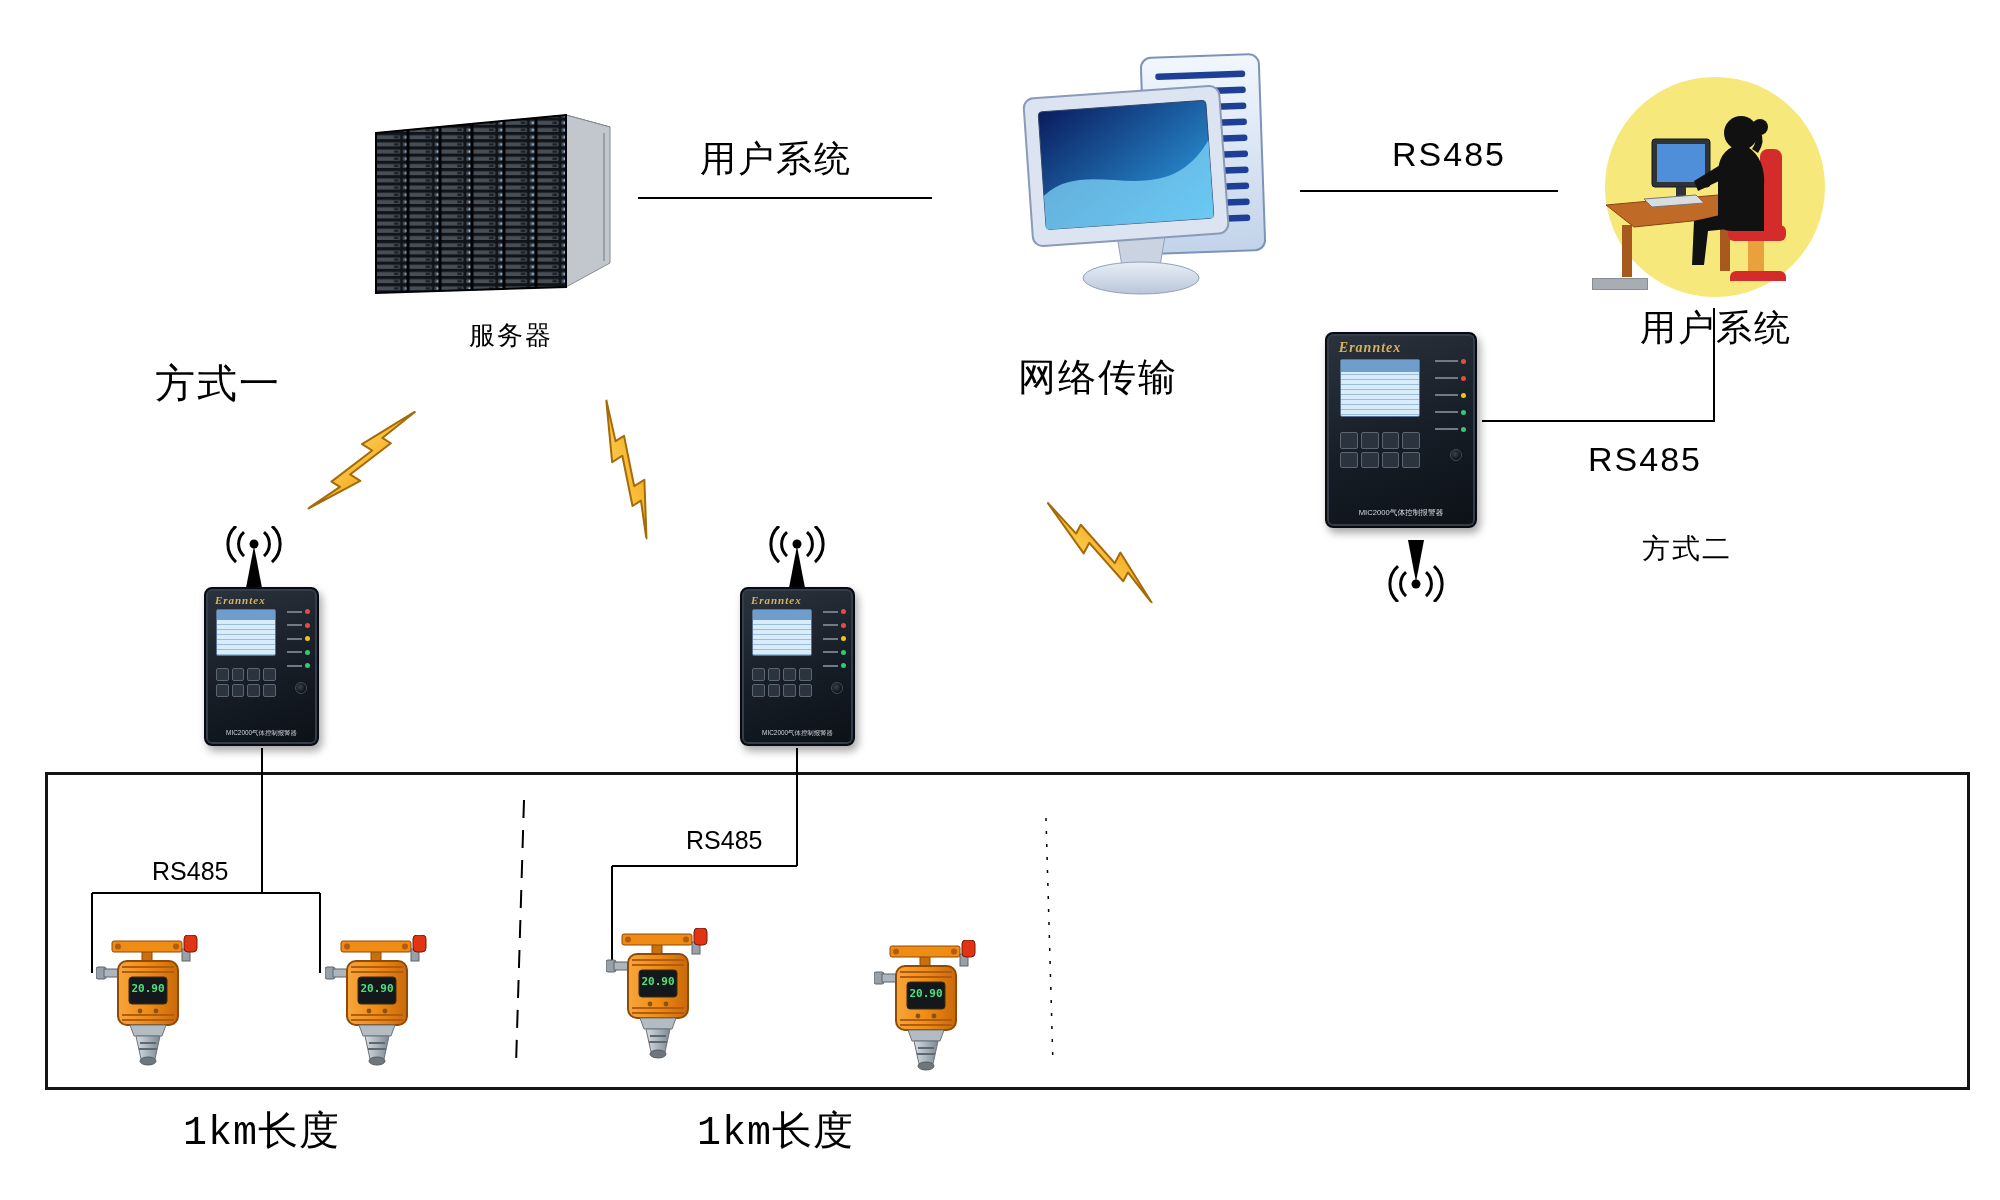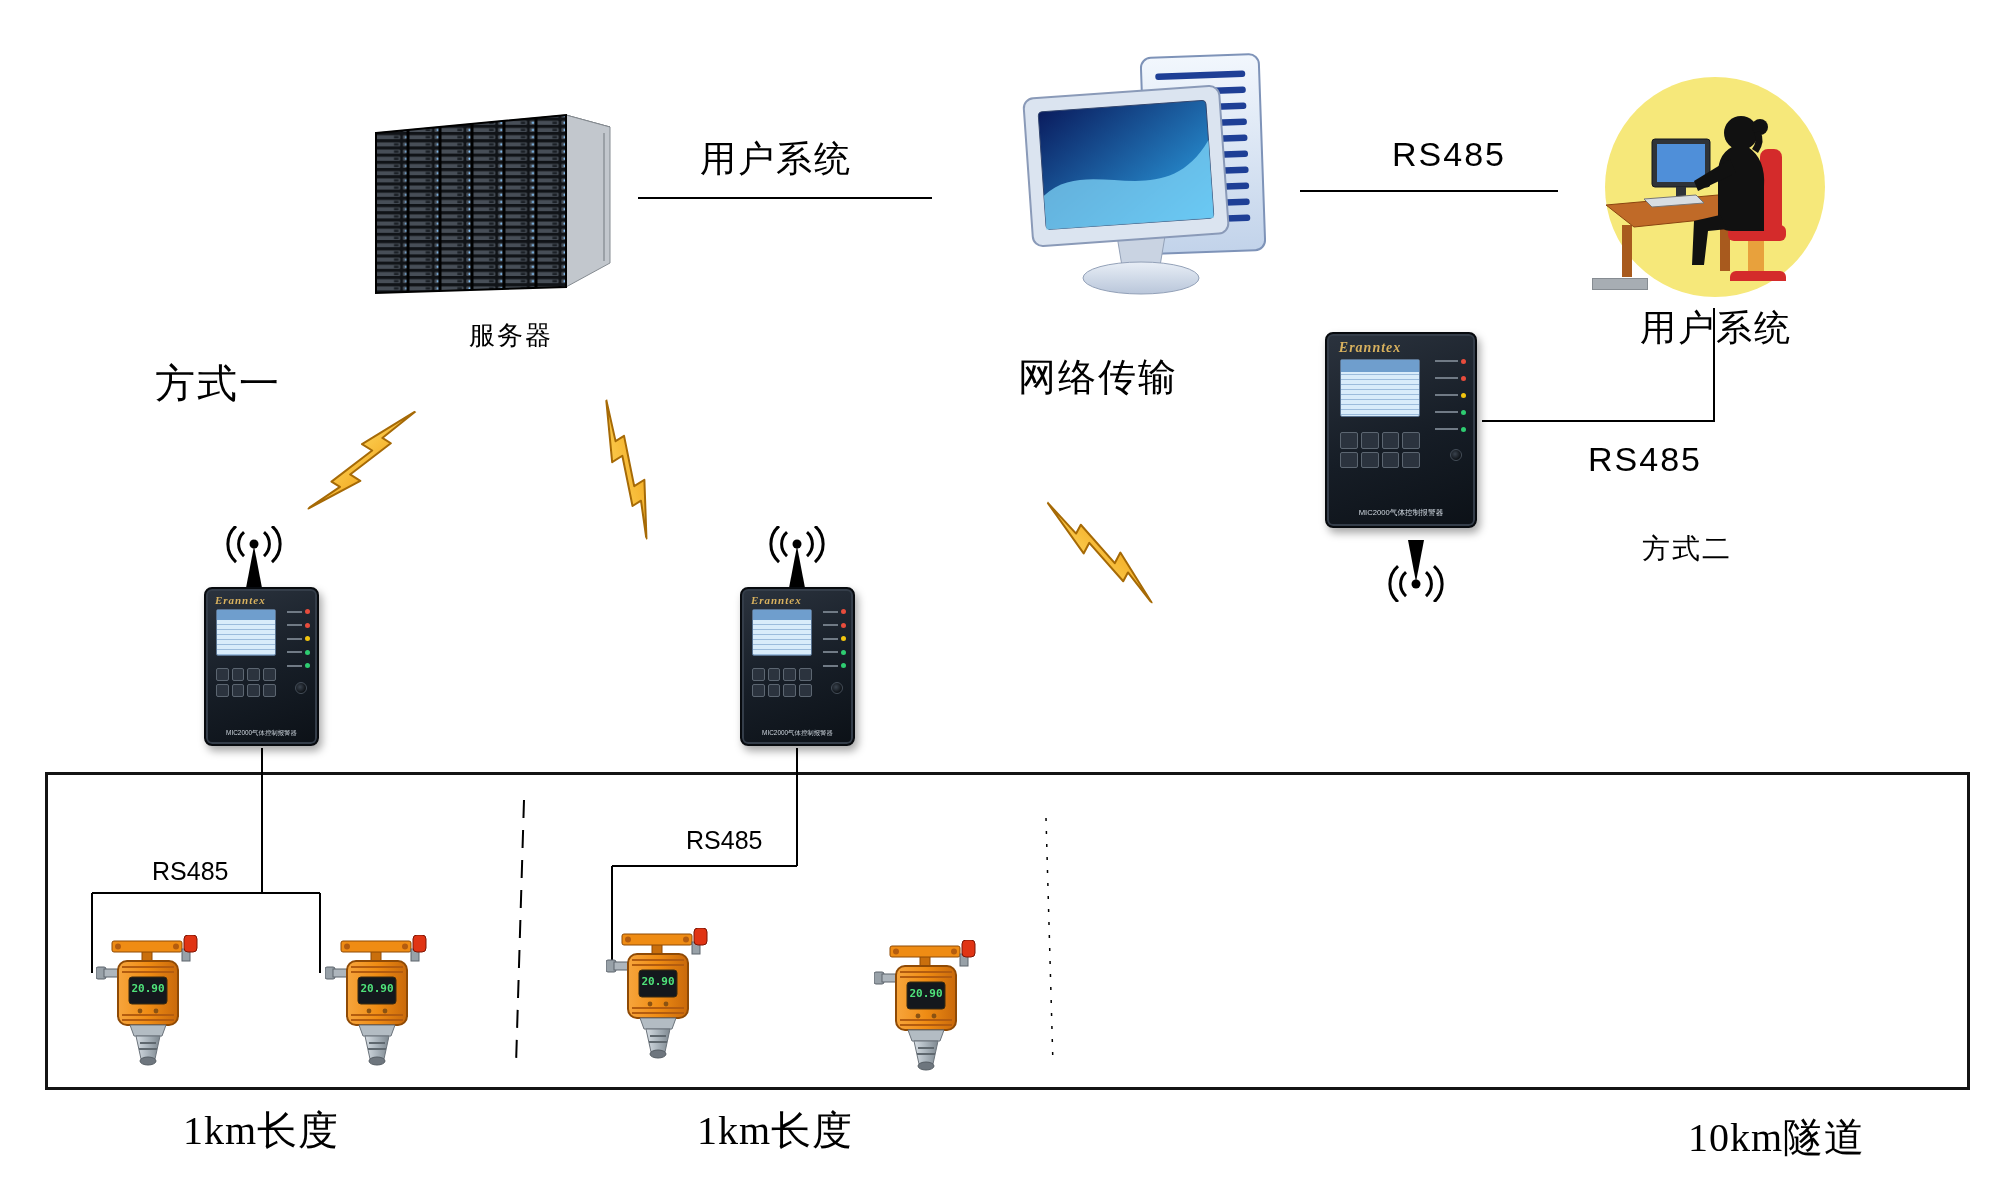--- a/index.html
+++ b/index.html
@@ -3,21 +3,21 @@
 <meta charset="utf-8">
 <style>
   * { margin:0; padding:0; box-sizing:border-box; }
   html,body { background:#ffffff; }
   body { width:2000px; height:1200px; font-family:"Liberation Sans","DejaVu Sans",sans-serif; }
   .canvas { position:relative; width:2000px; height:1200px; background:#fff; overflow:hidden; }
 
   .overlay { position:absolute; inset:0; width:2000px; height:1200px; z-index:1; pointer-events:none; }
 
   .lbl { position:absolute; color:#000; white-space:nowrap; letter-spacing:2px; z-index:4; }
-  .serif { font-family:Liberation Serif, serif; letter-spacing:1px; }
+  .serif { font-family:Liberation Mono, monospace; letter-spacing:1px; }
 
   .art { position:absolute; z-index:2; }
 
   .tunnel { position:absolute; left:45px; top:772px; width:1925px; height:318px; border:3px solid #141414; background:#fff; z-index:0; }
 
   
   .ctrl { position:absolute; z-index:3; border-radius:8px; border:2px solid #070a0e;
           background:linear-gradient(160deg,#2b333e 0%,#161d26 55%,#0c1117 100%);
           box-shadow: inset 0 0 0 2px #343d49, 3px 5px 9px rgba(0,0,0,.35); }
   .ctl-brand { position:absolute; top:3%; left:8%; color:#d8b15e;
@@ -365,15 +365,14 @@
   <div class="lbl" style="left:1018px;top:352px;font-size:38px">网络传输</div>
   <div class="lbl" style="left:1640px;top:304px;font-size:36px">用户系统</div>
   <div class="lbl" style="left:1588px;top:440px;font-size:34px">RS485</div>
   <div class="lbl" style="left:1642px;top:530px;font-size:28px">方式二</div>
 
   <div class="lbl" style="left:152px;top:857px;font-size:25px;letter-spacing:0">RS485</div>
   <div class="lbl" style="left:686px;top:826px;font-size:25px;letter-spacing:0">RS485</div>
 
   <div class="lbl serif" style="left:183px;top:1103px;font-size:40px">1km长度</div>
   <div class="lbl serif" style="left:697px;top:1103px;font-size:40px">1km长度</div>
-  <div class="lbl serif" style="left:1688px;top:1110px;font-size:40px">10km隧道</div>
 
 </div>
 
 </body></html>

